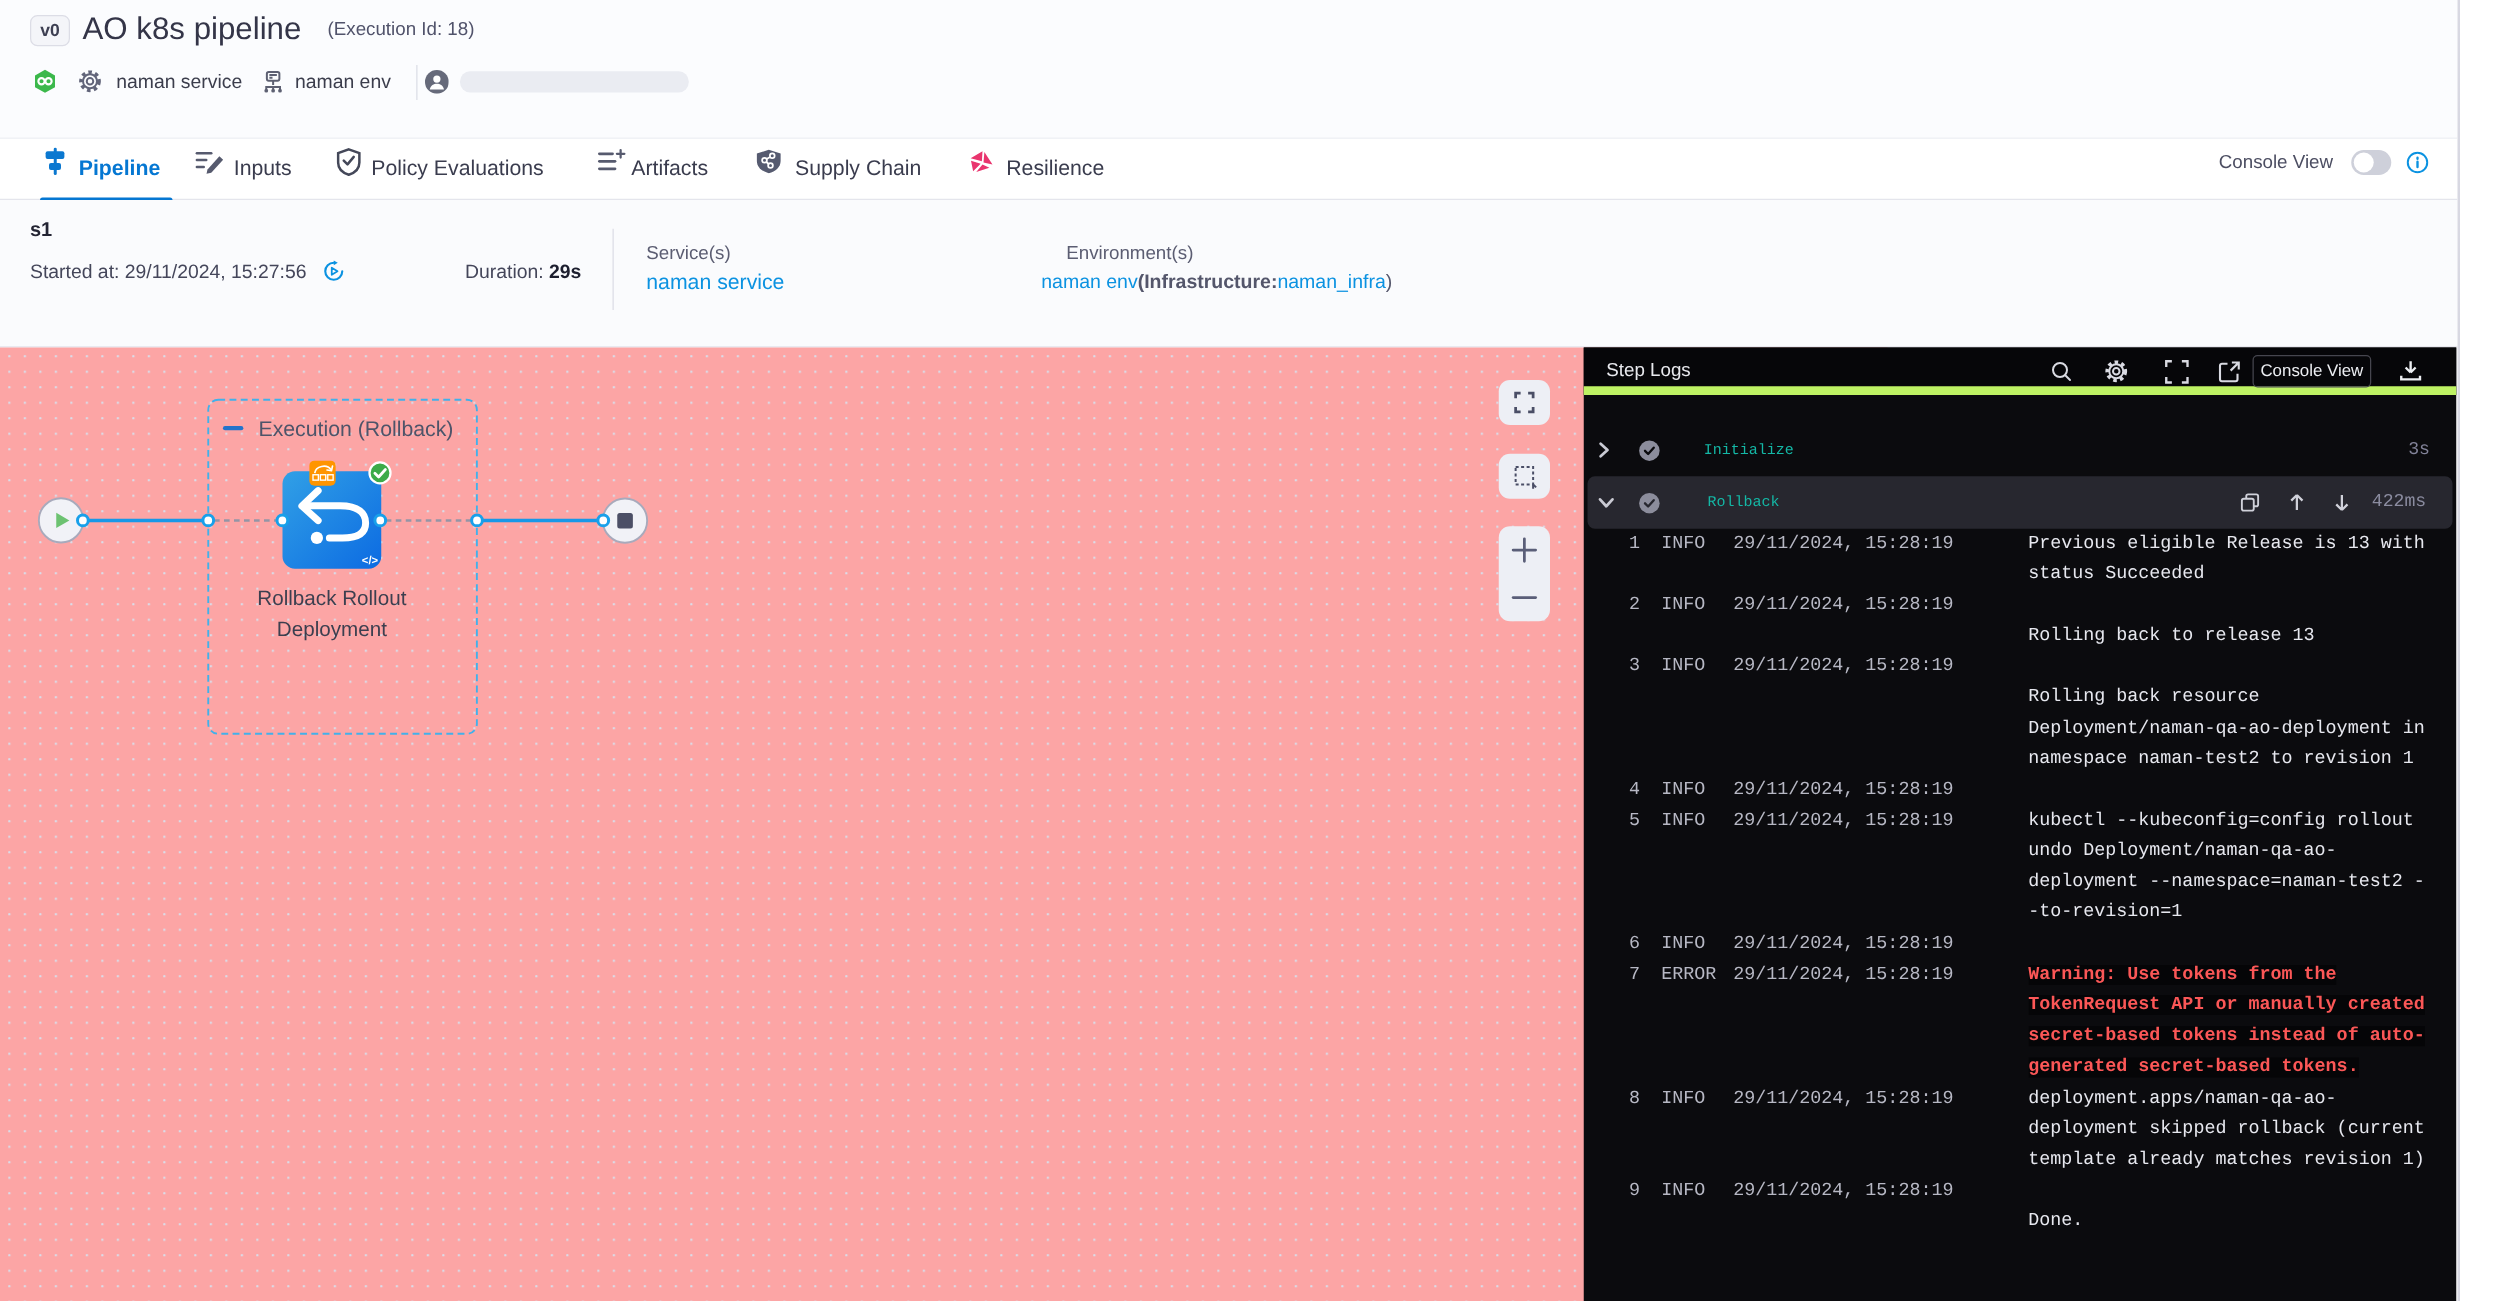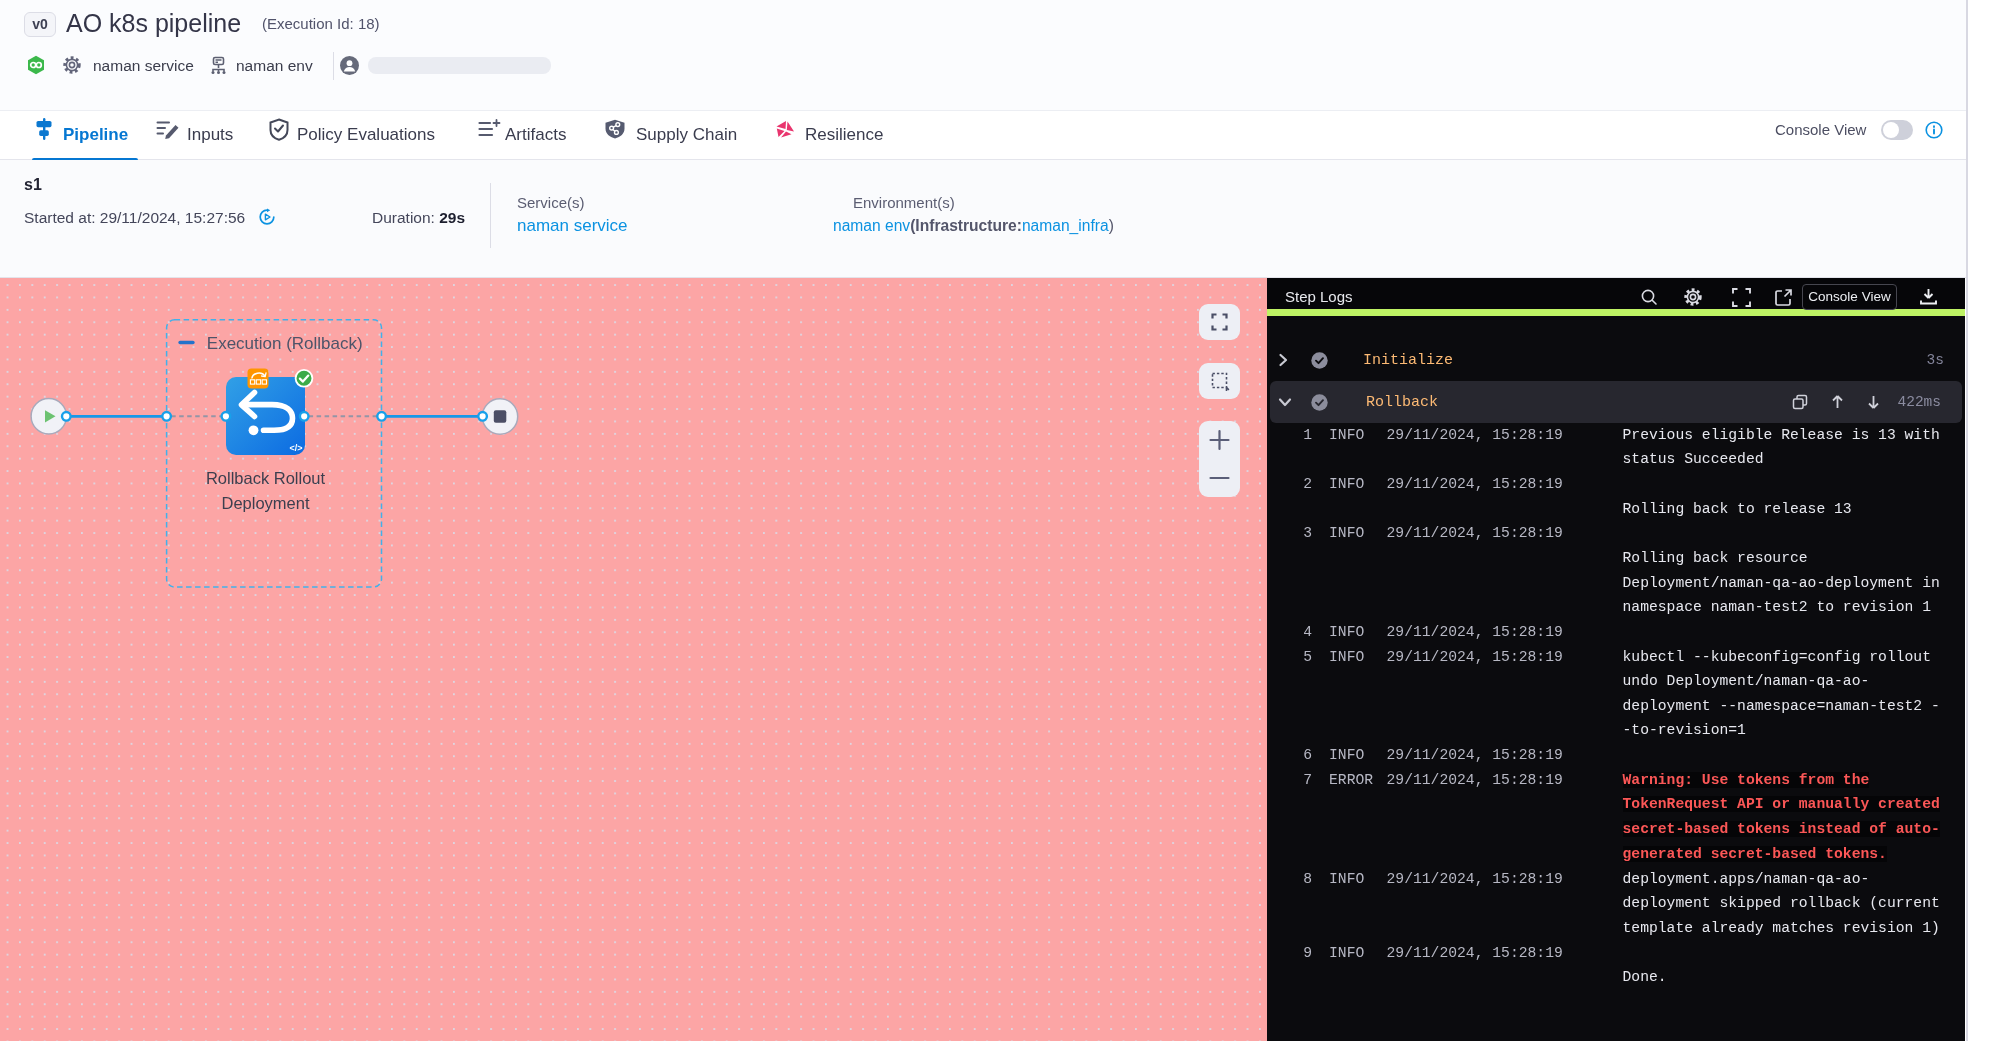--- a/index.html
+++ b/index.html
@@ -39,21 +39,21 @@
   
   #canvas { position:absolute; left:0; top:278px; width:1510px; height:763px; background-color:#fca5a5; }
   .cbtn { position:absolute; left:1199px; width:41px; background:#edeff5; border-radius:9px; }
 
   
   #panel { position:absolute; left:1267px; top:278px; width:698px; height:763px; background:#0b0b0e; }
   #phdr { position:absolute; left:0; top:0; width:698px; height:38px; background:#060609; border-bottom:7px solid #bef264; }
   #phdr .t { position:absolute; left:18px; top:10px; font-size:15px; color:#e8e9ee; }
   #cvbtn { position:absolute; left:535px; top:6px; width:95px; height:26px; border:1px solid #46464f; border-radius:4px; color:#eceef2; font-size:13.5px; text-align:center; line-height:24px; }
   .srow { position:absolute; left:0; width:698px; height:40px; }
-  .srow .name { position:absolute; left:96px; top:50%; transform:translateY(-50%); font-family:"Liberation Mono", monospace; font-size:15px; color:#fdba74; }
+  .srow .name { position:absolute; left:96px; top:50%; transform:translateY(-50%); font-family:"Liberation Mono", monospace; font-size:12px; color:#14b8a6; }
   .srow .dur { position:absolute; right:21px; top:50%; transform:translateY(-50%); font-family:"Liberation Mono", monospace; font-size:14.5px; color:#83849a; }
   #rowInit { top:61.5px; }
   #rowRoll { top:102.5px; left:3px; width:692px; height:42px; background:#27272f; border-radius:6px; }
   #rowWait { top:711.6px; height:42px; background:#131318; }
 
   
   .le { position:absolute; left:0; width:698px; font-family:"Liberation Mono", monospace; font-size:14.7px; line-height:24.66px; color:#b7b8c4; }
   .le .ln { position:absolute; left:18px; width:27px; text-align:right; }
   .le .lv { position:absolute; left:62px; }
   .le .ts { position:absolute; left:119.5px; }

